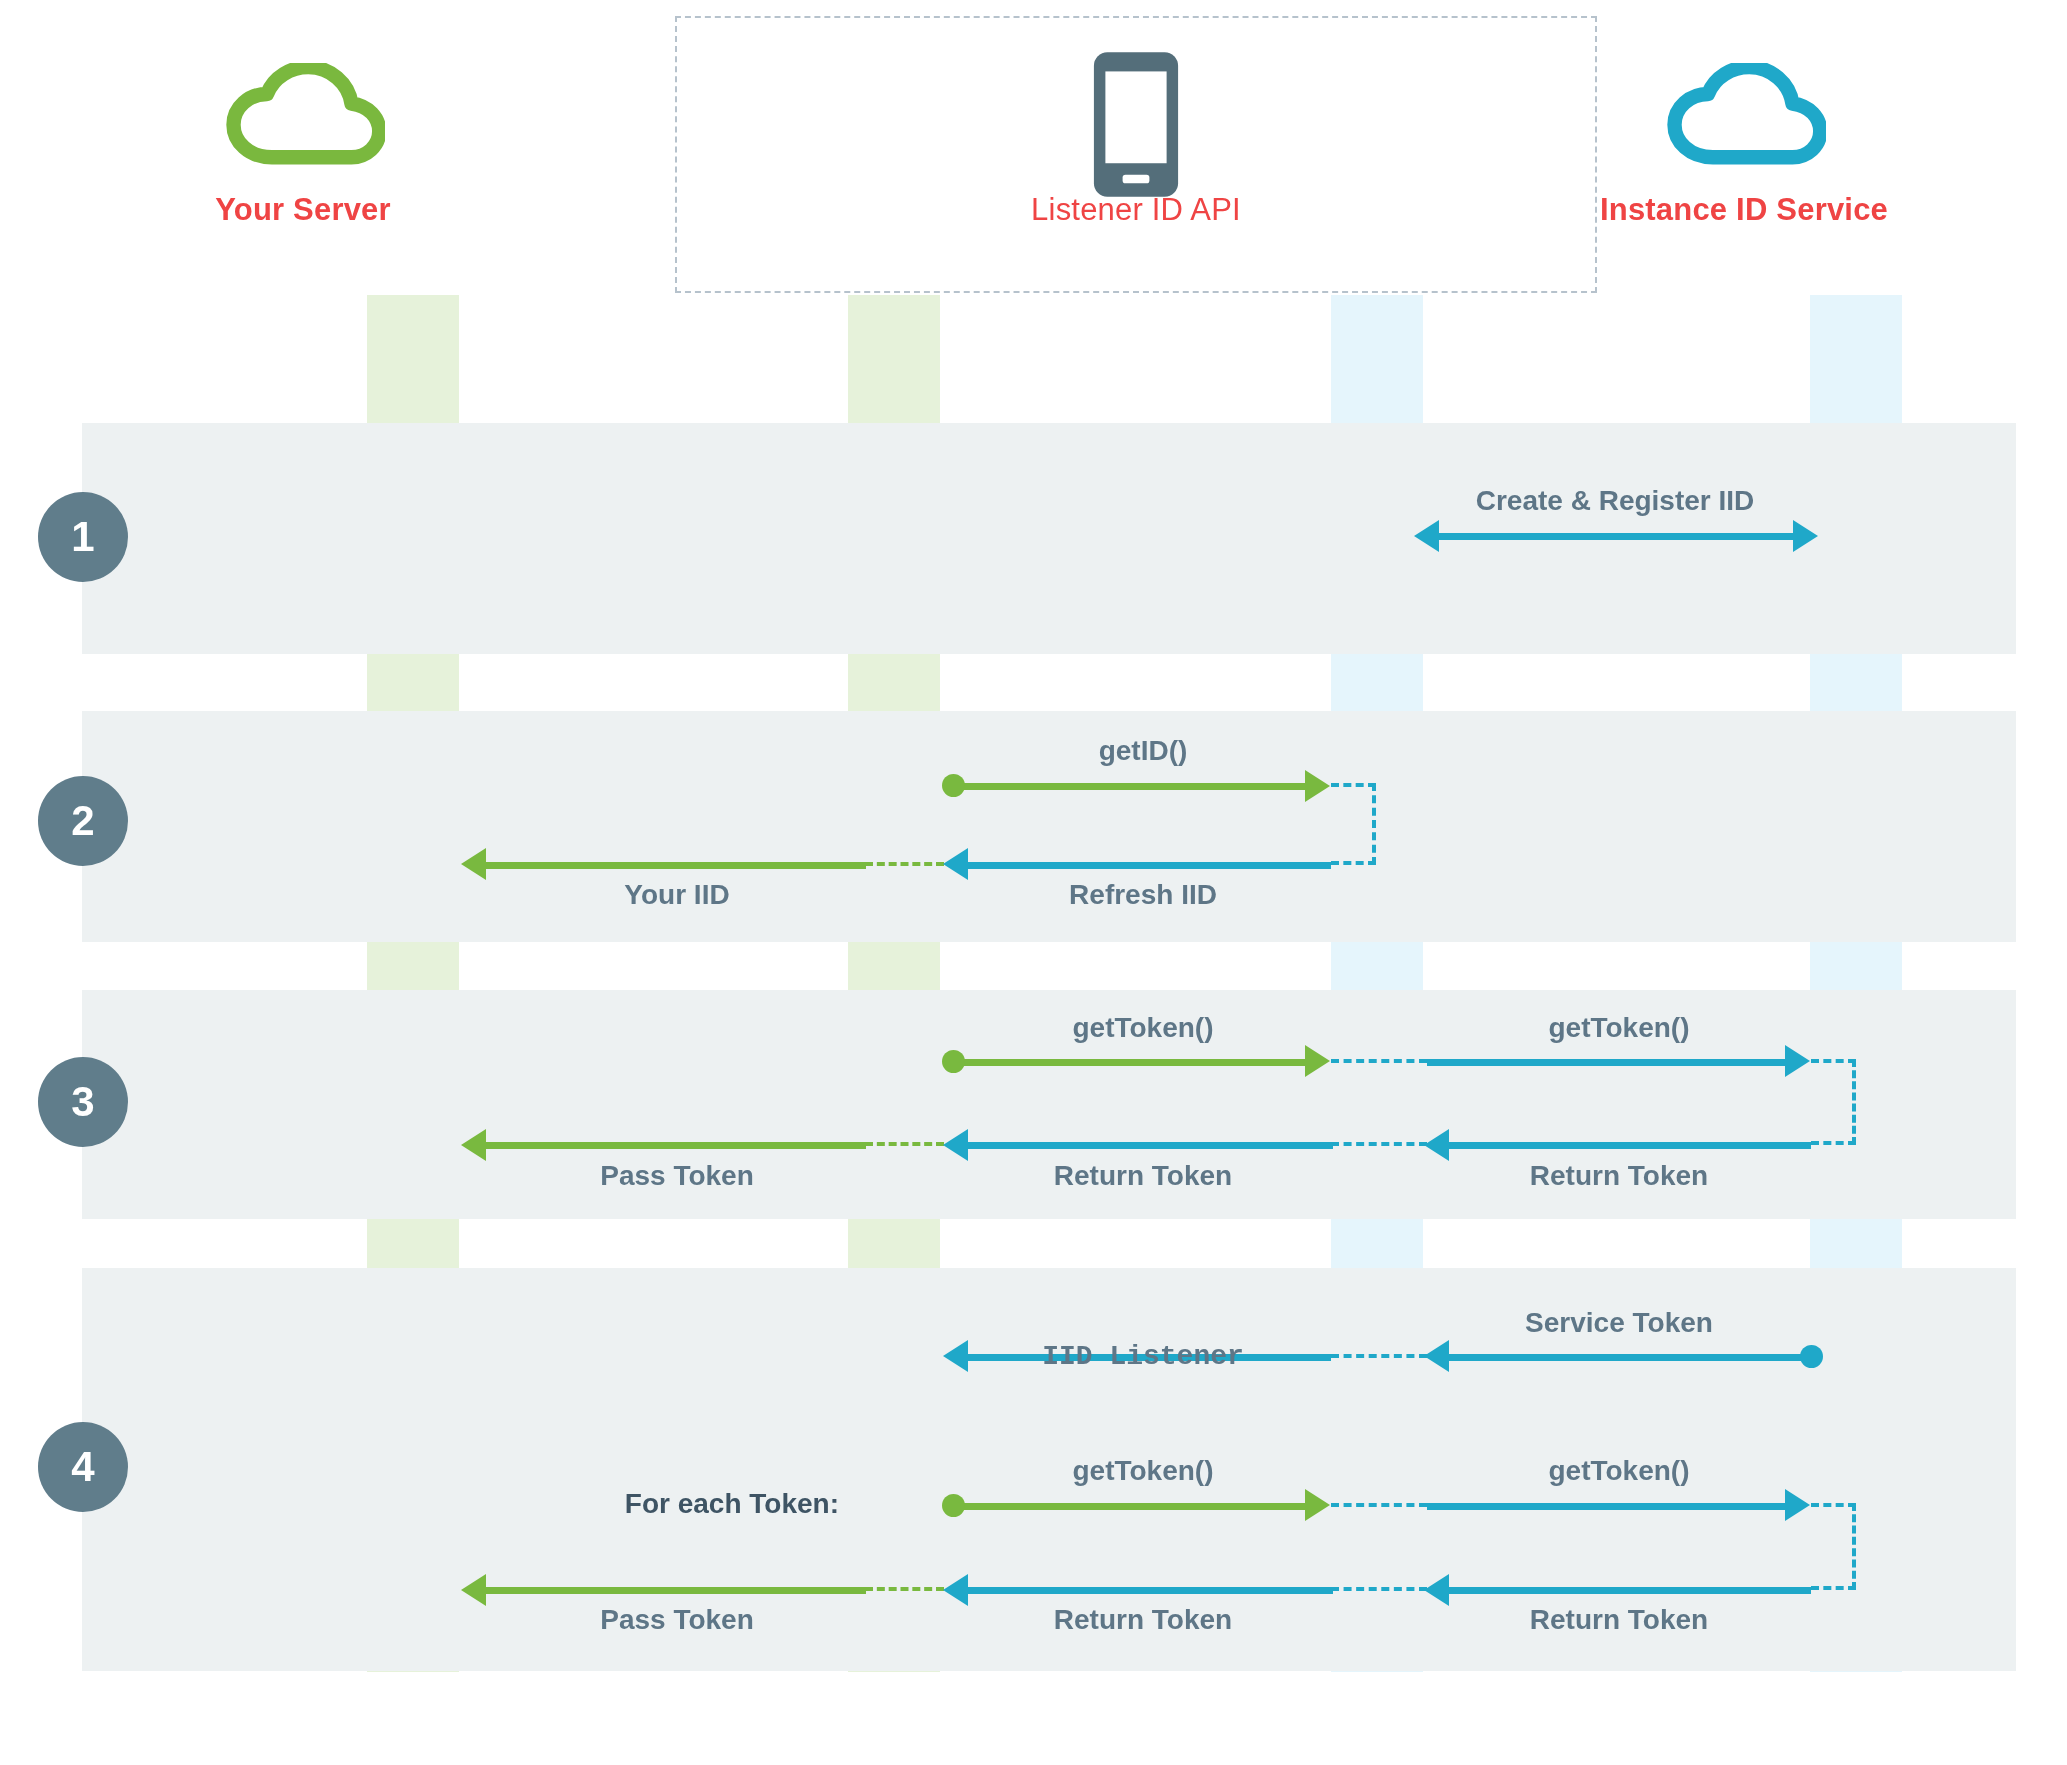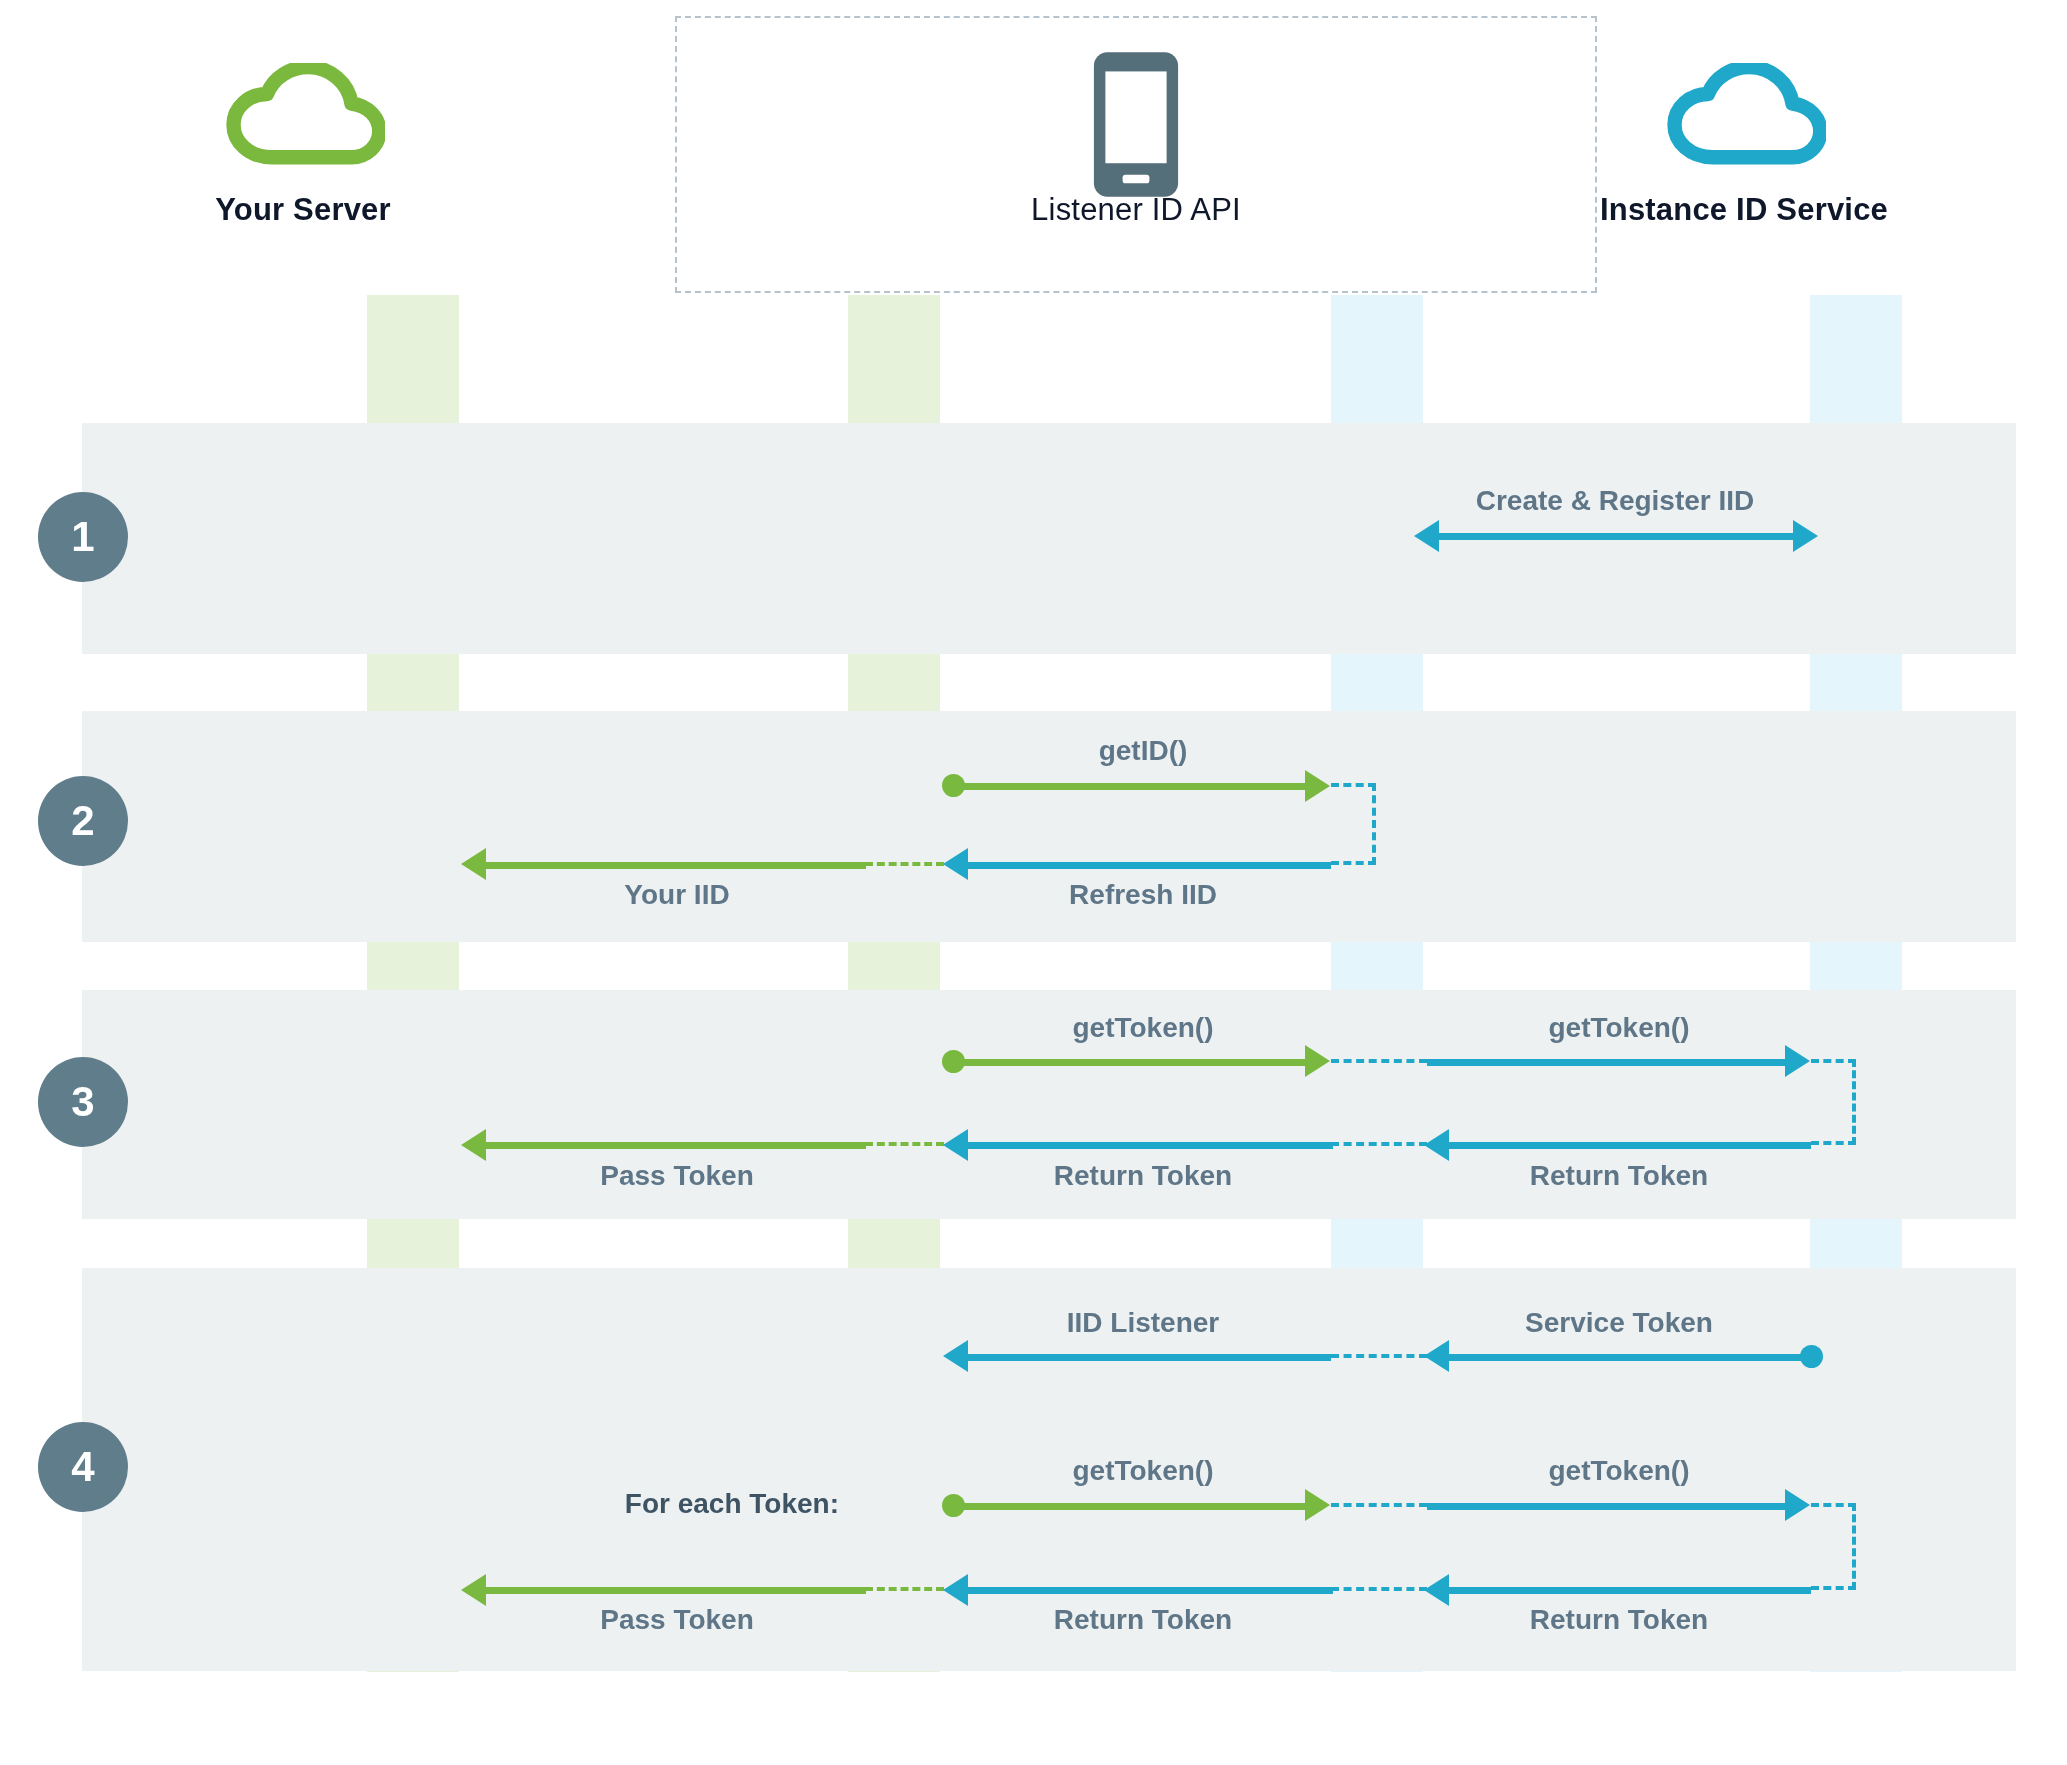--- a/index.html
+++ b/index.html
@@ -32,21 +32,21 @@
   }
   .actor .icon-wrap {
     height: 115px;
     display: flex;
     align-items: center;
     justify-content: center;
   }
   .actor .actor-label {
     margin-top: 19px;
     font-size: 31px;
-    color: #0f172a;
+    color: #ef4444;
     letter-spacing: 0.2px;
   }
   .actor .actor-label.bold { font-weight: bold; }
 
   
   .lifeline {
     position: absolute;
     top: 295px;
     width: 92px;
     height: 1377px;
@@ -246,21 +246,21 @@
   <div class="msg-label center" style="left:1143px; top:1160px;">Return Token</div>
   <div class="msg-line dash-blue" style="left:1331px; top:1142px; width:96px;"></div>
   <div class="msg-line blue" style="left:961px; top:1142px; width:372px;"></div>
   <div class="arrowhead left blue" style="left:943px; top:1129px;"></div>
 
   <div class="msg-label center" style="left:677px; top:1160px;">Pass Token</div>
   <div class="msg-line dash-green" style="left:865px; top:1142px; width:79px;"></div>
   <div class="msg-line green" style="left:478px; top:1142px; width:388px;"></div>
   <div class="arrowhead left green" style="left:461px; top:1129px;"></div>
 
-  <div class="msg-label center" style="left:1143px; top:1307px;">IID Listener</div>
+  <div class="msg-label center" style="left:1143px; top:1341px;font-family:Liberation Mono, monospace;">IID Listener</div>
   <div class="msg-line blue" style="left:961px; top:1354px; width:370px;"></div>
   <div class="arrowhead left blue" style="left:943px; top:1340px;"></div>
   <div class="msg-line dash-blue" style="left:1331px; top:1354px; width:96px;"></div>
 
   <div class="msg-label center" style="left:1619px; top:1307px;">Service Token</div>
   <div class="msg-line blue" style="left:1441px; top:1354px; width:370px;"></div>
   <div class="arrowhead left blue" style="left:1424px; top:1340px;"></div>
   <div class="dot blue" style="left:1800px; top:1345px;"></div>
 
   <div class="msg-label right-al dark" style="left:839px; top:1488px;">For each Token:</div>

